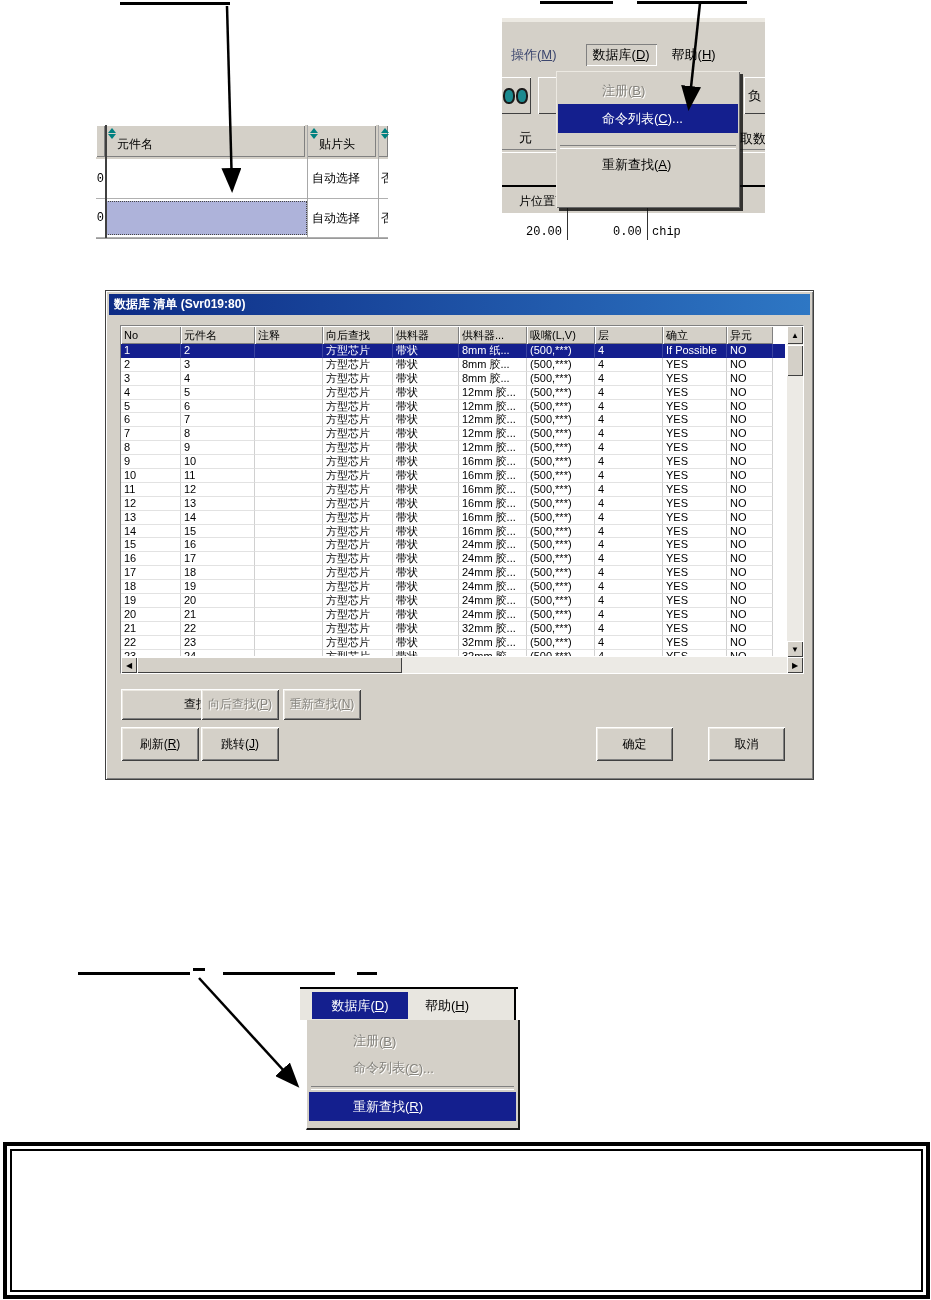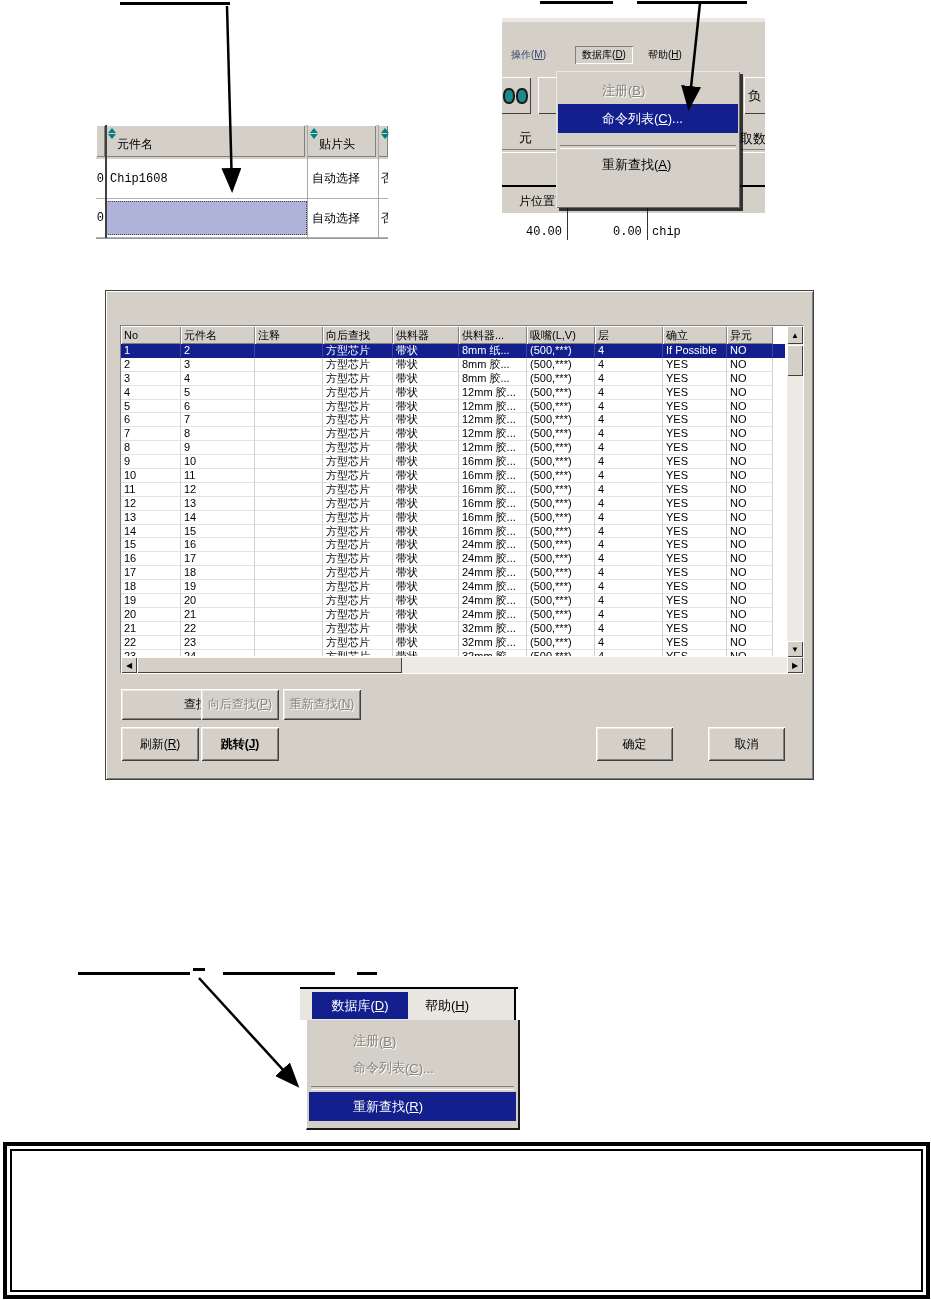--- a/index.html
+++ b/index.html
@@ -24,21 +24,21 @@
   .vline{position:absolute;top:0;bottom:0;width:1px;background:#a8a8a8;}
   .selcell{position:absolute;background:#aeb3da;border:1px dotted #444;}
   .mono{font-family:"Liberation Mono","DejaVu Sans Mono",monospace;}
   
   .appwin{position:absolute;left:502px;top:18px;width:263px;height:222px;overflow:hidden;background:#d4d0c8;}
   .appwin .topstrip{position:absolute;left:0;top:0;width:100%;height:4px;background:#ece9e2;}
   .titlebar{position:absolute;left:0;top:4px;width:100%;height:21px;
     background:linear-gradient(90deg,#0d2b85,#2e77c4);color:#fff;font-weight:bold;font-size:12px;
     display:flex;align-items:center;padding-left:2px;box-sizing:border-box;}
   .menubar{position:absolute;left:0;top:25px;width:100%;height:23px;background:#d4d0c8;
-    font-size:10px;display:flex;align-items:center;}
+    font-size:13px;display:flex;align-items:center;}
   .mbitem{padding:2px 7px;color:#000;}
   .mbitem u{text-decoration:underline;}
   .mb-dim{color:#3c466e;}
   .mb-open{box-shadow:inset 1px 1px 0 #808080, inset -1px -1px 0 #fff;}
   .toolbtn{position:absolute;background:#d4d0c8;box-shadow:inset 1px 1px 0 #fff, inset -1px -1px 0 #404040;}
   .binoc{display:flex;align-items:center;justify-content:flex-end;height:100%;padding-right:3px;box-sizing:border-box;}
   .binoc i{display:inline-block;width:8px;height:12px;border:2px solid #1a1a1a;background:#1b8a8f;border-radius:45%;margin-left:1px;}
   .groove{position:absolute;height:2px;border-top:1px solid #808080;border-bottom:1px solid #fff;}
   .gridhead{position:absolute;left:0;top:167px;width:100%;height:28px;background:#d4d0c8;
     border-top:2px solid #000;border-bottom:2px solid #000;font-size:12px;color:#000;}
@@ -121,21 +121,20 @@
       </div>
       <div class="phcell" style="left:282px;width:10px;">
         <span class="sort">
             <i class="su"></i>
             <i class="sd"></i>
           </span>
       </div>
     </div>
     <div class="prow" style="top:34px;">
       <div class="pcell mono" style="left:0;width:8px;justify-content:flex-end;">0</div>
-      <div class="pcell mono" style="left:14px;width:190px;">Chip1608</div>
       <div class="pcell" style="left:216px;width:62px;">自动选择</div>
       <div class="pcell" style="left:285px;width:7px;">否</div>
     </div>
     <div class="prow" style="top:74px;height:38px;">
       <div class="pcell mono" style="left:0;width:8px;justify-content:flex-end;">0</div>
       <div class="selcell" style="left:10px;top:2px;width:199px;height:32px;"></div>
       <div class="pcell" style="left:216px;width:62px;">自动选择</div>
       <div class="pcell" style="left:285px;width:7px;">否</div>
     </div>
     <div class="vline-dark" style="left:9px;"></div>
@@ -165,36 +164,39 @@
     <div style="position:absolute;left:238px;top:112px;font-size:13px;color:#000;width:26px;overflow:hidden;">取数</div>
     <div class="groove" style="left:0;top:131px;width:56px;"></div>
     <div class="groove" style="left:234px;top:131px;width:29px;"></div>
 
     <div class="gridhead">
       <span style="position:absolute;right:202px;top:6px;">片位置Y</span>
       <span style="position:absolute;left:73px;top:6px;">贴片角度</span>
       <span style="position:absolute;left:152px;top:6px;">元件名</span>
     </div>
     <div class="gridrow">
-      <span class="mono" style="position:absolute;right:203px;top:12px;">40.00</span>
+      <span class="mono" style="position:absolute;right:203px;top:12px;">20.00</span>
       <span class="mono" style="position:absolute;left:111px;top:12px;">0.00</span>
       <span class="mono" style="position:absolute;left:150px;top:12px;">chip</span>
     </div>
     <div class="gv1" style="left:65px;top:167px;height:73px;"></div>
     <div class="gv1" style="left:145px;top:167px;height:73px;"></div>
 
     <div class="popup z10" style="left:54px;top:53px;width:184px;height:137px;">
       <div class="mi dis" style="top:7px;height:25px;"><span>注册</span>(<u>B</u>)</div>
       <div class="mi hot" style="top:33px;height:29px;"><span>命令列表</span>(<u>C</u>)<span>...</span></div>
       <div class="msep" style="top:74px;"></div>
       <div class="mi" style="top:79px;height:29px;"><span>重新查找</span>(<u>A</u>)</div>
     </div>
   </div>
 
   <div class="dialog">
+    <div class="dtitle">
+      <span>数据库 清单 (Svr019:80)</span>
+    </div>
     <div class="tablebox">
       <div class="theadrow">
           <div class="thcell" style="width: 60px;">No</div>
           <div class="thcell" style="width: 74px;">元件名</div>
           <div class="thcell" style="width: 68px;">注释</div>
           <div class="thcell" style="width: 70px;">向后查找</div>
           <div class="thcell" style="width: 66px;">供料器</div>
           <div class="thcell" style="width: 68px;">供料器...</div>
           <div class="thcell" style="width: 68px;">吸嘴(L,V)</div>
           <div class="thcell" style="width: 68px;">层</div>
@@ -496,21 +498,21 @@
       </div>
     <div class="btn dis" style="left:95px;top:398px;width:78px;height:31px;">
         <span><span>向后查找</span>(<u>P</u>)</span>
       </div>
     <div class="btn dis" style="left:177px;top:398px;width:78px;height:31px;">
         <span><span>重新查找</span>(<u>N</u>)</span>
       </div>
     <div class="btn" style="left:15px;top:436px;width:78px;height:34px;">
         <span><span>刷新</span>(<u>R</u>)</span>
       </div>
-    <div class="btn" style="left:95px;top:436px;width:78px;height:34px;font-weight:bold;">
+    <div class="btn" style="left:95px;top:436px;width:78px;height:34px;">
         <span><span>跳转</span>(<u>J</u>)</span>
       </div>
     <div class="btn" style="left:490px;top:436px;width:77px;height:34px;">
         <span>确定</span>
       </div>
     <div class="btn" style="left:602px;top:436px;width:77px;height:34px;">
         <span>取消</span>
       </div>
   </div>
 

